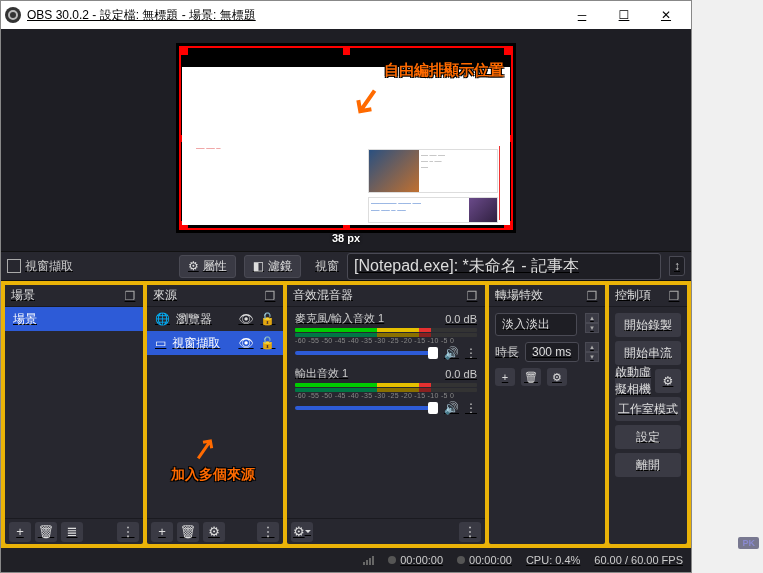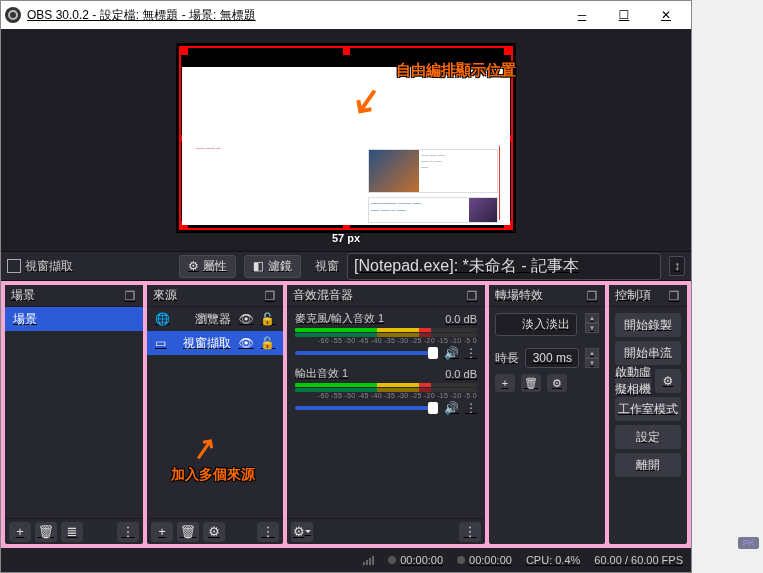--- a/index.html
+++ b/index.html
@@ -17,40 +17,40 @@
   
   .preview-area { height: 222px; background: #1e1e24; display: flex; align-items: center; justify-content: center; position: relative; }
   .canvas { width: 340px; height: 190px; background: #000; position: relative; top: -2px; }
   .frame { position: absolute; left: 3px; top: 3px; right: 3px; bottom: 3px; border: 2px solid #f00; }
   .whitearea { position: absolute; left: 6px; right: 6px; top: 24px; bottom: 8px; background: #fff; }
   .handle { position: absolute; width: 7px; height: 7px; background: #f00; }
   .h-tl{top:0;left:0}.h-tm{top:0;left:50%;margin-left:-3px}.h-tr{top:0;right:0}
   .h-ml{top:50%;left:0;margin-top:-3px}.h-mr{top:50%;right:0;margin-top:-3px}
   .h-bl{bottom:0;left:0}.h-bm{bottom:0;left:50%;margin-left:-3px}.h-br{bottom:0;right:0}
   .px-label { position: absolute; left: 50%; bottom: -16px; transform: translateX(-50%); color: #fff; font-size: 11px; font-weight: bold; text-shadow: 0 0 3px #000; }
-  .anno-text { position: absolute; right: 0px; top: 18px; color: #ff6a00; font-size: 15px; font-weight: bold; text-shadow: -1px -1px 0 #000,1px -1px 0 #000,-1px 1px 0 #000,1px 1px 0 #000; text-align: center; }
+  .anno-text { position: absolute; right: 12px; top: 18px; color: #ff6a00; font-size: 15px; font-weight: bold; text-shadow: -1px -1px 0 #000,1px -1px 0 #000,-1px 1px 0 #000,1px 1px 0 #000; text-align: center; }
   .arrow1 { position: absolute; top: 40px; right: 130px; transform: rotate(125deg); }
   .thumb { position: absolute; background: #fff; border: 1px solid #ddd; }
   .thumb1 { right: 12px; top: 82px; width: 130px; height: 44px; display:flex; }
   .thumb1 .pic{width:50px;height:100%;background:linear-gradient(135deg,#2a5080,#c07030);}
   .thumb2 { right: 12px; top: 130px; width: 130px; height: 26px; display:flex;}
   .thumb2 .pic{width:28px;height:100%;background:linear-gradient(135deg,#6a4a8a,#302040);}
   .thumbline{font-size:5px;color:#666;line-height:6px;padding:2px;flex:1;overflow:hidden;}
   .thumbline.blue{color:#1a5ac0;font-size:6px;line-height:7px;}
   .vline{position:absolute;right:10px;top:79px;width:1px;bottom:5px;background:#e33;}
   .smalltxt{position:absolute;left:14px;top:78px;font-size:6px;color:#d33;}
   
   .ctxbar { height: 30px; background: #27272f; border-top: 1px solid #111; border-bottom: 1px solid #111; display: flex; align-items: center; padding: 0 6px; color: #ccc; gap: 8px; }
   .ctx-sec { display: flex; align-items: center; gap: 4px; }
   .ctx-ico { width:14px; height:14px; border:1px solid #aaa; display:inline-block; }
   .btn-dark { background: #3a3a44; border: 1px solid #4a4a54; color: #ddd; padding: 2px 8px; border-radius: 3px; display: flex; align-items: center; gap: 4px; font-size:12px;}
   .sel { background: #1e1e24; border: 1px solid #4a4a54; color: #ddd; padding: 2px 6px; border-radius: 3px; flex: 1; font-size:16px;}
   .caret{border-left:1px solid #4a4a54;padding:2px 4px;color:#ccc;background:#1e1e24;border-radius:0 3px 3px 0;border-top:1px solid #4a4a54;border-right:1px solid #4a4a54;border-bottom:1px solid #4a4a54;}
   
-  .docks { flex: 1; display: flex; gap: 4px; padding: 4px; background: #f9a8d4; text-align: right; }
+  .docks { flex: 1; display: flex; gap: 4px; padding: 4px; background: #eab308; }
   .dock { background: #27272f; display: flex; flex-direction: column; border-radius: 2px; }
   .dock-head { height: 22px; display: flex; align-items: center; padding: 0 6px; color: #ddd; font-size: 12px; background: #27272f; border-bottom: 1px solid #1a1a20; }
   .dock-head .flex{flex:1}
   .popicon{width:14px;height:14px;color:#aaa;display:flex;align-items:center;justify-content:center;}
   .dock-body { flex: 1; overflow: hidden; position: relative; }
   .dock-foot { height: 26px; display: flex; align-items: center; gap: 4px; padding: 0 4px; border-top: 1px solid #1a1a20; }
   .ibtn { width: 22px; height: 20px; background: #3a3a44; border-radius: 3px; color: #ddd; display: flex; align-items: center; justify-content: center; font-size: 13px; }
   .ibtn.small{width:20px;height:18px;font-size:11px;}
   .list-item { height: 24px; display: flex; align-items: center; padding: 0 8px; color: #ddd; gap: 6px; }
   .list-item.sel-blue { background: #2d5bd7; color: #fff; }
@@ -63,21 +63,21 @@
   .ticks{font-size:7px;color:#888;letter-spacing:0.3px;white-space:nowrap;overflow:hidden;}
   .slider-row{display:flex;align-items:center;gap:6px;margin-top:2px;}
   .slider{flex:1;height:4px;background:#2d5bd7;border-radius:2px;position:relative;}
   .slider::after{content:"";position:absolute;right:0;top:-4px;width:10px;height:12px;background:#fff;border-radius:2px;}
   .controls-col{display:flex;flex-direction:column;gap:4px;padding:6px;}
   .cbtn{height:24px;background:#3a3a44;color:#ddd;border-radius:3px;display:flex;align-items:center;justify-content:center;font-size:12px;}
   .cbtn-row{display:flex;gap:4px;}
   .cbtn-row .cbtn{flex:1;}
   .cbtn.sq{width:26px;flex:none;}
   .trans-body{padding:6px;color:#ccc;}
-  .trans-sel{display:flex;gap:8px;margin-bottom:12px;}
+  .trans-sel{display:flex;gap:8px;margin-bottom:6px;}
   .trans-input{background:#1e1e24;border:1px solid #4a4a54;color:#ddd;padding:2px 6px;border-radius:3px;flex:1;font-size:12px;}
   .spin{width:14px;display:flex;flex-direction:column;}
   .spin div{height:10px;background:#3a3a44;border:1px solid #4a4a54;color:#aaa;font-size:7px;display:flex;align-items:center;justify-content:center;}
   .trans-row{display:flex;align-items:center;gap:6px;margin-bottom:6px;font-size:12px;}
   
   .status { height: 24px; background: #202026; display:flex; align-items:center; justify-content:flex-end; color:#ccc; padding:0 8px; gap:14px; font-size:11px;}
   .bars{display:flex;align-items:flex-end;gap:1px;height:10px;}
   .bars div{width:2px;background:#666;}
   .rec-dot{width:8px;height:8px;border-radius:50%;background:#555;display:inline-block;margin-right:4px;}
   .arrow-svg{width:40px;height:40px;}
@@ -103,21 +103,21 @@
     <div class="canvas">
       <div class="frame">
         <div class="handle h-tl"></div>
         <div class="handle h-tm"></div>
         <div class="handle h-tr"></div>
         <div class="handle h-ml"></div>
         <div class="handle h-mr"></div>
         <div class="handle h-bl"></div>
         <div class="handle h-bm"></div>
         <div class="handle h-br"></div>
-        <div class="px-label">57 px</div>
+        <div class="px-label">38 px</div>
       </div>
       <div class="whitearea">
         <div class="smalltxt">── ── ─</div>
         <div class="thumb thumb1">
             <div class="pic"></div>
             <div class="thumbline">── ── ──<br>── ─ ──<br>──</div>
           </div>
         <div class="thumb thumb2">
             <div class="thumbline blue">────── ─── ──<br>── ── ─ ──</div>
             <div class="pic"></div>

